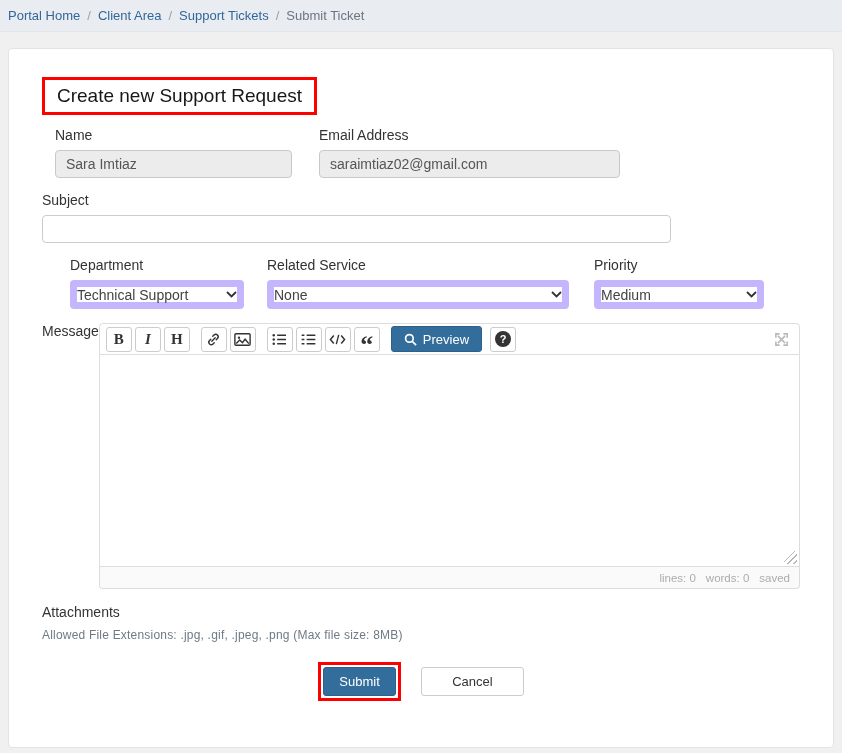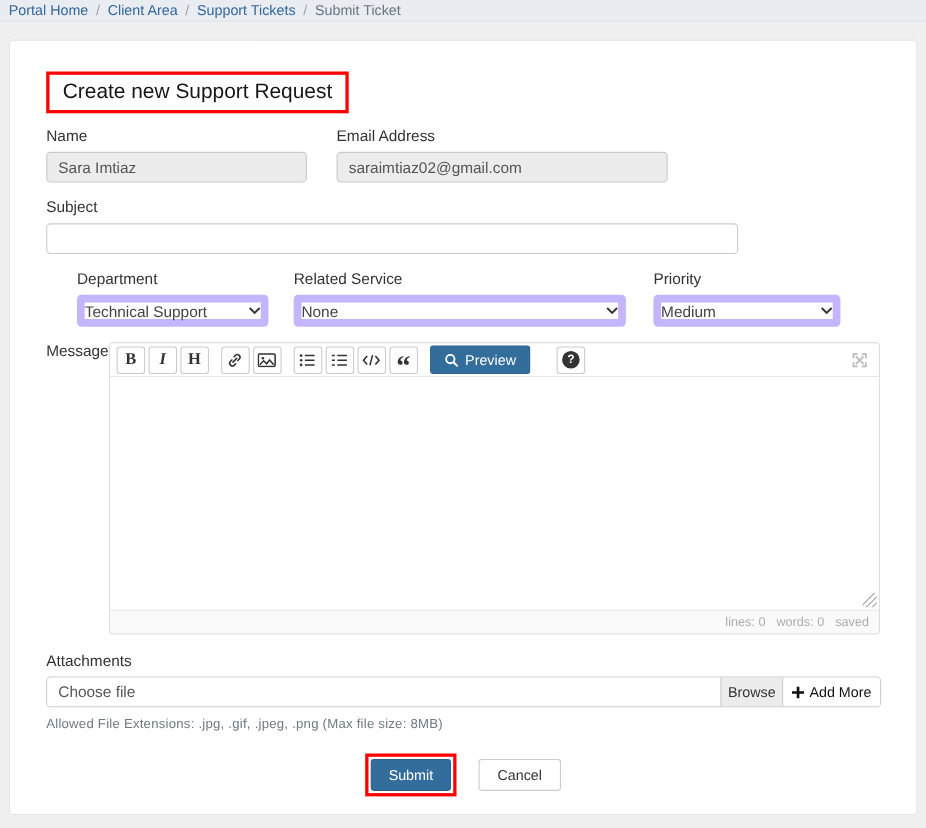--- a/index.html
+++ b/index.html
@@ -1,19 +1,19 @@
 <!DOCTYPE html>
 <html><head>
 <meta charset="utf-8">
 <style>
   * { box-sizing: border-box; margin: 0; padding: 0; }
   html, body { width: 842px; background: #f0f0f0; font-family: "Liberation Sans", sans-serif; }
 
   
-  .crumbbar { height: 20px; background: #e9edf2; border-bottom: 1px solid #e2e6ea;
+  .crumbbar { height: 32px; background: #e9edf2; border-bottom: 1px solid #e2e6ea;
               display: flex; align-items: center; padding: 0 8px; font-size: 13px; }
   .crumb-link { color: #33669a; text-decoration: none; cursor: pointer; }
   .crumb-sep { color: #98a2ac; margin: 0 7px; }
   .crumb-current { color: #6b7580; }
 
   
   .panel { margin: 16px 8px 6px 8px; background: #fff; border: 1px solid #e3e3e3;
            border-radius: 4px; padding: 28px 33px 16px 33px; min-height: 700px; }
 
   
@@ -22,21 +22,21 @@
   .page-title { font-size: 19px; font-weight: 400; color: #171717; }
 
   label.fld { display: block; font-size: 14px; color: #333; margin-bottom: 7px; }
   .frow { display: flex; margin-bottom: 14px; }
 
   .tinput { height: 28px; width: 100%; border: 1px solid #ccc; border-radius: 4px;
             padding: 0 10px; font-size: 14px; color: #444; background: #fff;
             font-family: "Liberation Sans", sans-serif; outline: none; }
   .tinput:disabled { background: #ececec; color: #555; border-color: #c9c9c9; }
 
-  .col-name  { width: 237px; margin-right: 27px; }
+  .col-name  { width: 237px; margin-right: 27px; margin-left: 13px; }
   .col-email { width: 301px; }
   .col-subject { width: 629px; }
   .col-dept { width: 174px; margin-right: 23px; margin-left: 28px; }
   .col-rel  { width: 302px; margin-right: 25px; }
   .col-pri  { width: 170px; }
 
   .selectbox { height: 29px; border: 7px solid #c4b5fd; border-radius: 4px; background: #fff;
                display: flex; align-items: center; justify-content: space-between;
                padding: 0 0; font-size: 14px; color: #444; cursor: pointer; }
   .chev { flex: 0 0 auto; margin-left: 6px; }
@@ -46,21 +46,21 @@
   .ed-toolbar { border: 1px solid #ddd; border-radius: 4px 4px 0 0; background: #fff;
                 display: flex; align-items: center; padding: 4px 6px; position: relative; height: 32px; }
   .tbtn { width: 26px; height: 25px; border: 1px solid #ccc; border-radius: 3px; background: #fff;
           display: inline-flex; align-items: center; justify-content: center;
           margin-right: 3px; cursor: pointer; color: #333; }
   .tbtn.gap { margin-left: 8px; }
   .tb-bold   { font-family: "Liberation Serif", serif; font-weight: bold; font-size: 15px; }
   .tb-italic { font-family: "Liberation Serif", serif; font-style: italic; font-weight: bold; font-size: 15px; }
   .tb-head   { font-family: "Liberation Serif", serif; font-weight: bold; font-size: 15px; }
   .tb-quote  { font-family: "Liberation Serif", serif; font-weight: bold; font-size: 26px; line-height: 10px; padding-top: 12px; }
-  .btn-preview { height: 26px; margin-left: 8px; margin-right: 24px; padding: 0 12px;
+  .btn-preview { height: 26px; margin-left: 8px; margin-right: 8px; padding: 0 12px;
                  background: #336d9c; border: 1px solid #2d608a; border-radius: 3px;
                  color: #fff; font-size: 13px; display: inline-flex; align-items: center; gap: 6px; cursor: pointer; }
   .help-circle { width: 16px; height: 16px; border-radius: 50%; background: #333; color: #fff;
                  font-size: 11px; font-weight: bold; display: inline-flex; align-items: center; justify-content: center; }
   .expand-ic { position: absolute; right: 10px; top: 8px; cursor: pointer; }
 
   .ed-body { border: 1px solid #ddd; border-top: none; background: #fff; height: 212px;
              position: relative; }
   .ed-text { width: 100%; height: 100%; border: none; resize: none; outline: none;
              padding: 8px 10px; font-size: 14px; font-family: "Liberation Sans", sans-serif; }
@@ -83,21 +83,21 @@
                  font-size: 13px; color: #111; cursor: pointer; display: inline-flex;
                  align-items: center; justify-content: center; gap: 5px; font-family: "Liberation Sans", sans-serif; }
   .hint { font-size: 12px; color: #6e7a85; margin-top: 8px; letter-spacing: .2px; }
 
   
   .actions { text-align: center; margin-top: 20px; }
   .submit-annotate { padding: 2px; vertical-align: middle; }
   .btn-submit { background: #336d9c; border: 1px solid #2d608a; border-radius: 3px; color: #fff;
                 font-size: 13px; padding: 6px 15px; cursor: pointer; font-family: "Liberation Sans", sans-serif; }
   .btn-cancel { background: #fff; border: 1px solid #ccc; border-radius: 3px; color: #333;
-                font-size: 13px; padding: 6px 16px; margin-left: 16px; cursor: pointer;
+                font-size: 13px; padding: 6px 30px; margin-left: 16px; cursor: pointer;
                 vertical-align: middle; font-family: "Liberation Sans", sans-serif; }
   svg { display: block; }
 </style>
 </head>
 <body>
 
 <div class="crumbbar">
   <a class="crumb-link">Portal Home</a>
   <span class="crumb-sep">/</span>
   <a class="crumb-link">Client Area</a>
@@ -251,32 +251,20 @@
       <div class="ed-status">
         <span>lines: 0</span>
         <span>words: 0</span>
         <span>saved</span>
       </div>
     </div>
   </div>
 
   
   <label class="fld">Attachments</label>
-  <div class="filegroup">
-    <input class="fileinput" type="text" placeholder="Choose file" style="">
-    <button class="btn-browse">Browse</button>
-    <button class="btn-addmore">
-      <span>
-        <svg width="11" height="11" viewBox="0 0 11 11">
-            <path d="M5.5 0v11M0 5.5h11" stroke="#111" stroke-width="2.4"></path>
-          </svg>
-      </span>
-      <span>Add More</span>
-    </button>
-  </div>
   <div class="hint">Allowed File Extensions: .jpg, .gif, .jpeg, .png (Max file size: 8MB)</div>
 
   
   <div class="actions">
     <span class="annotate submit-annotate">
       <button class="btn-submit">Submit</button>
     </span>
     <button class="btn-cancel">Cancel</button>
   </div>
 

